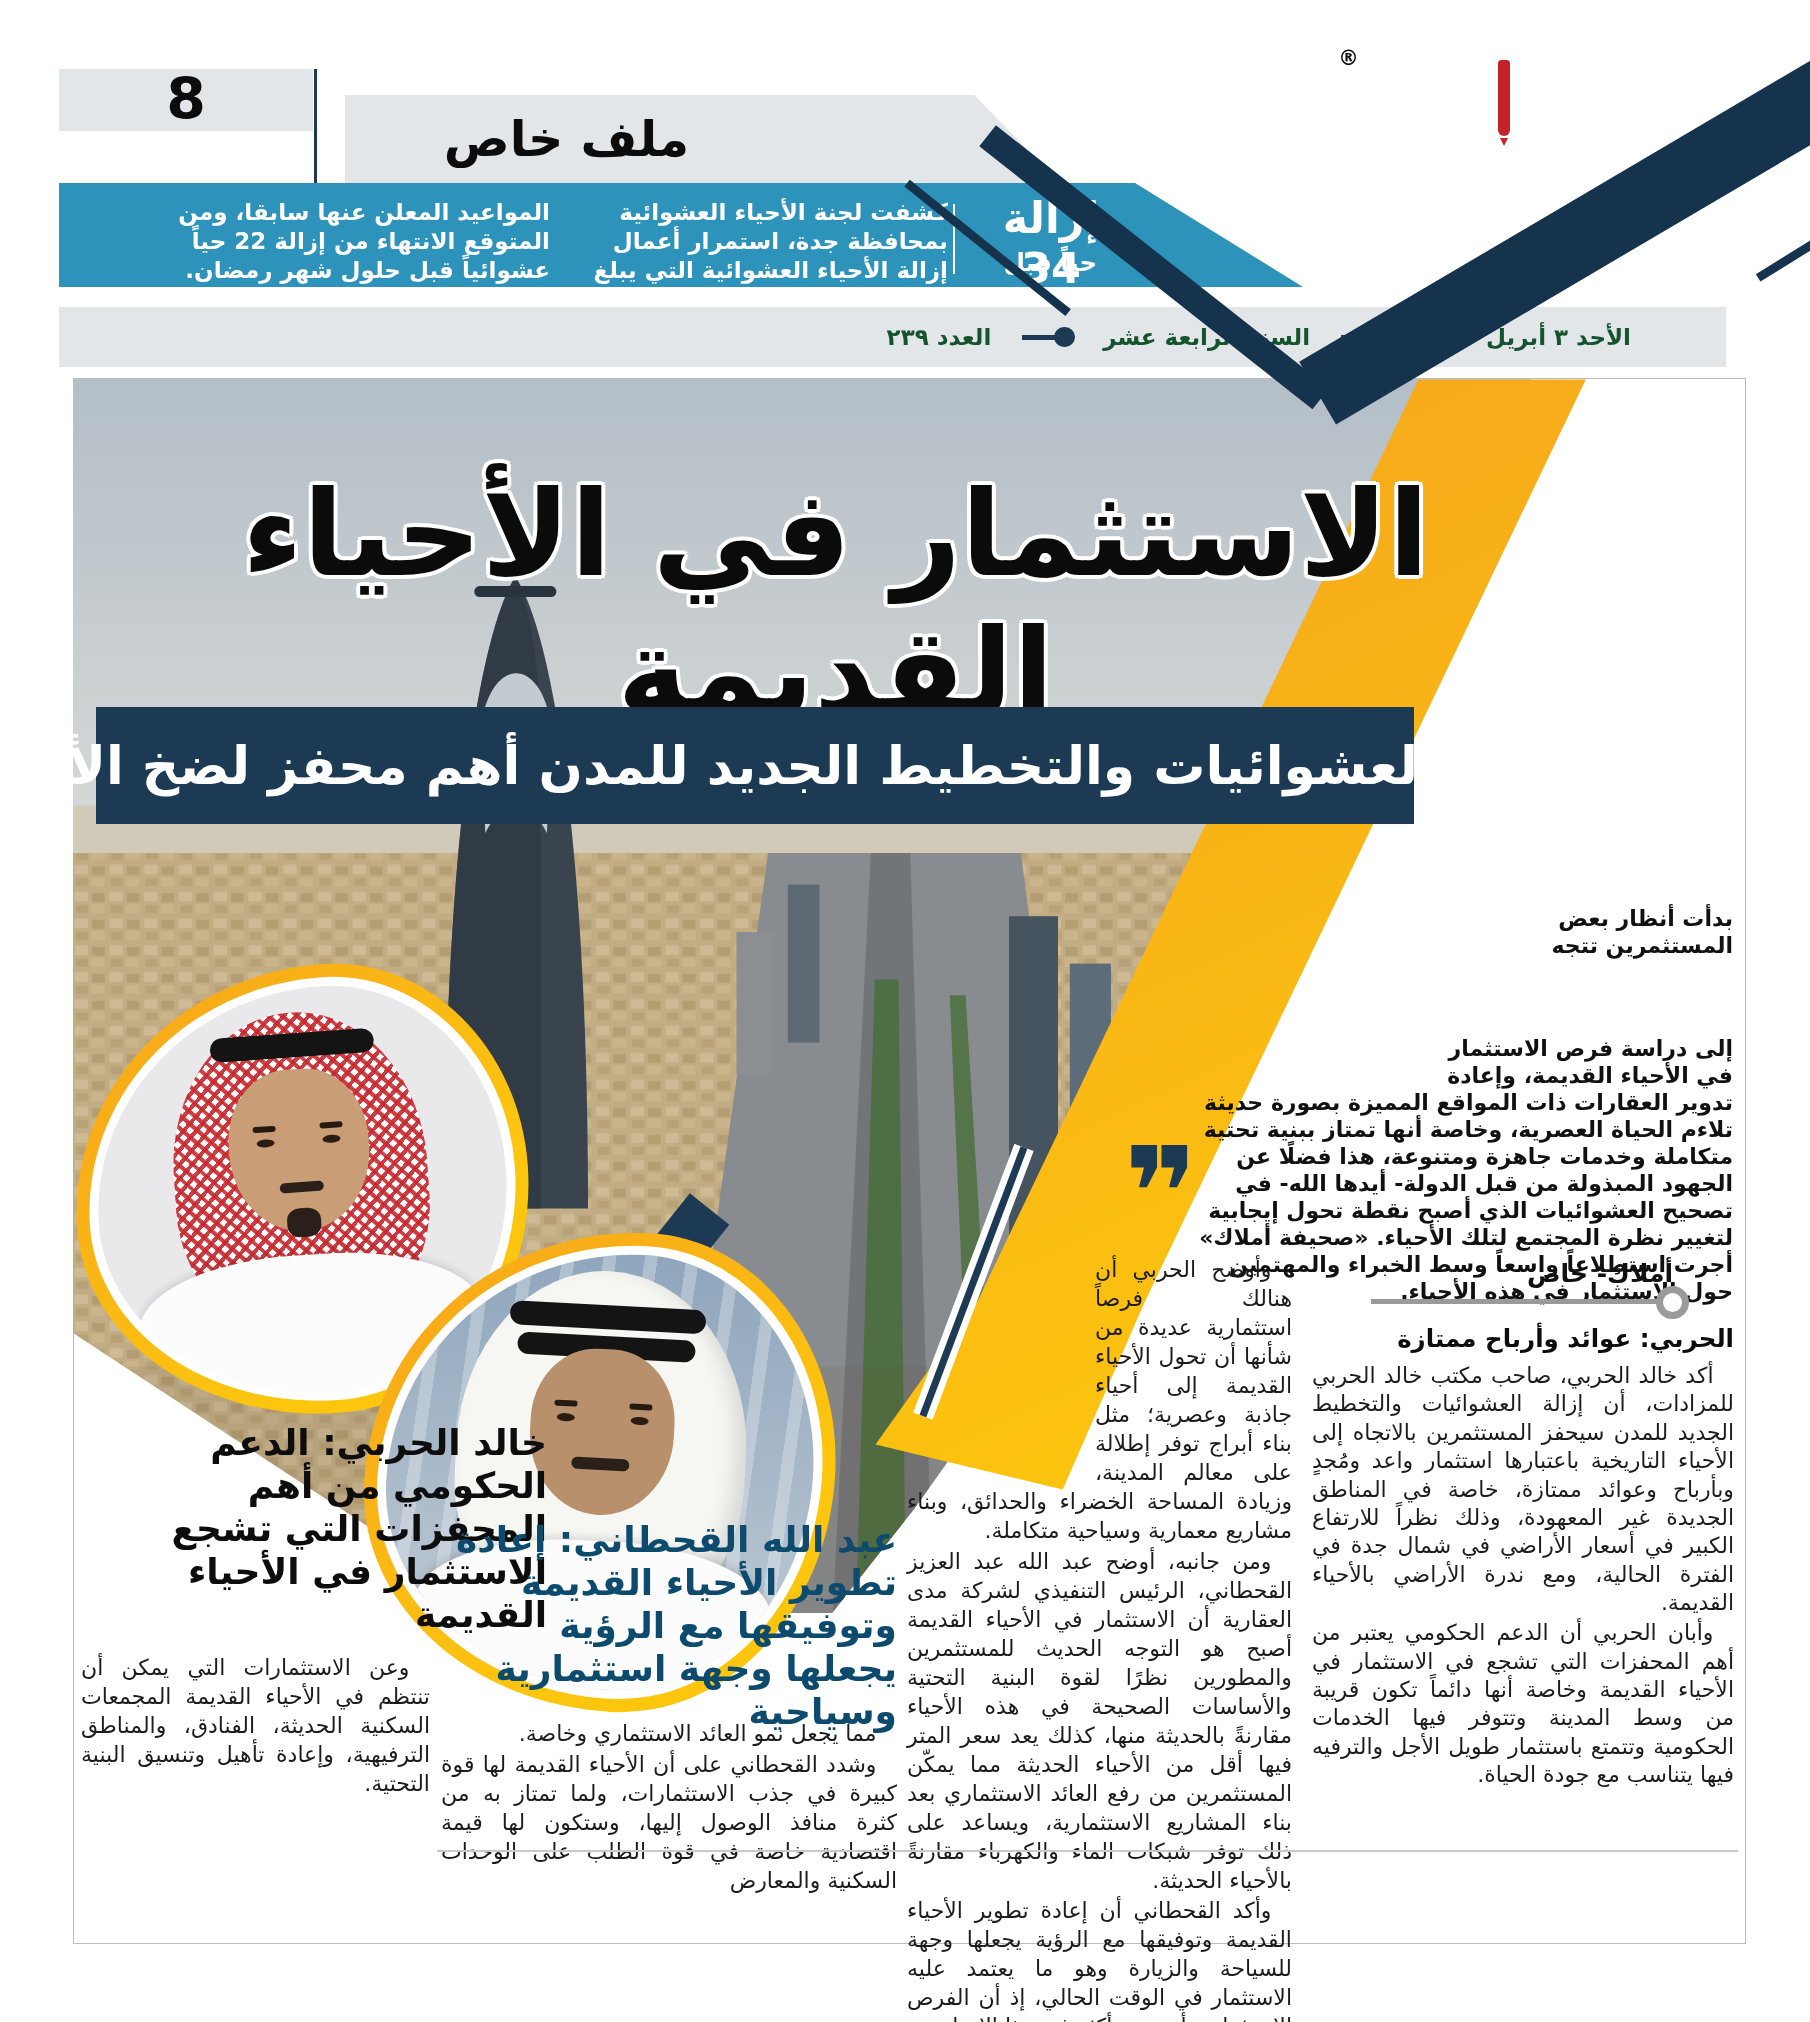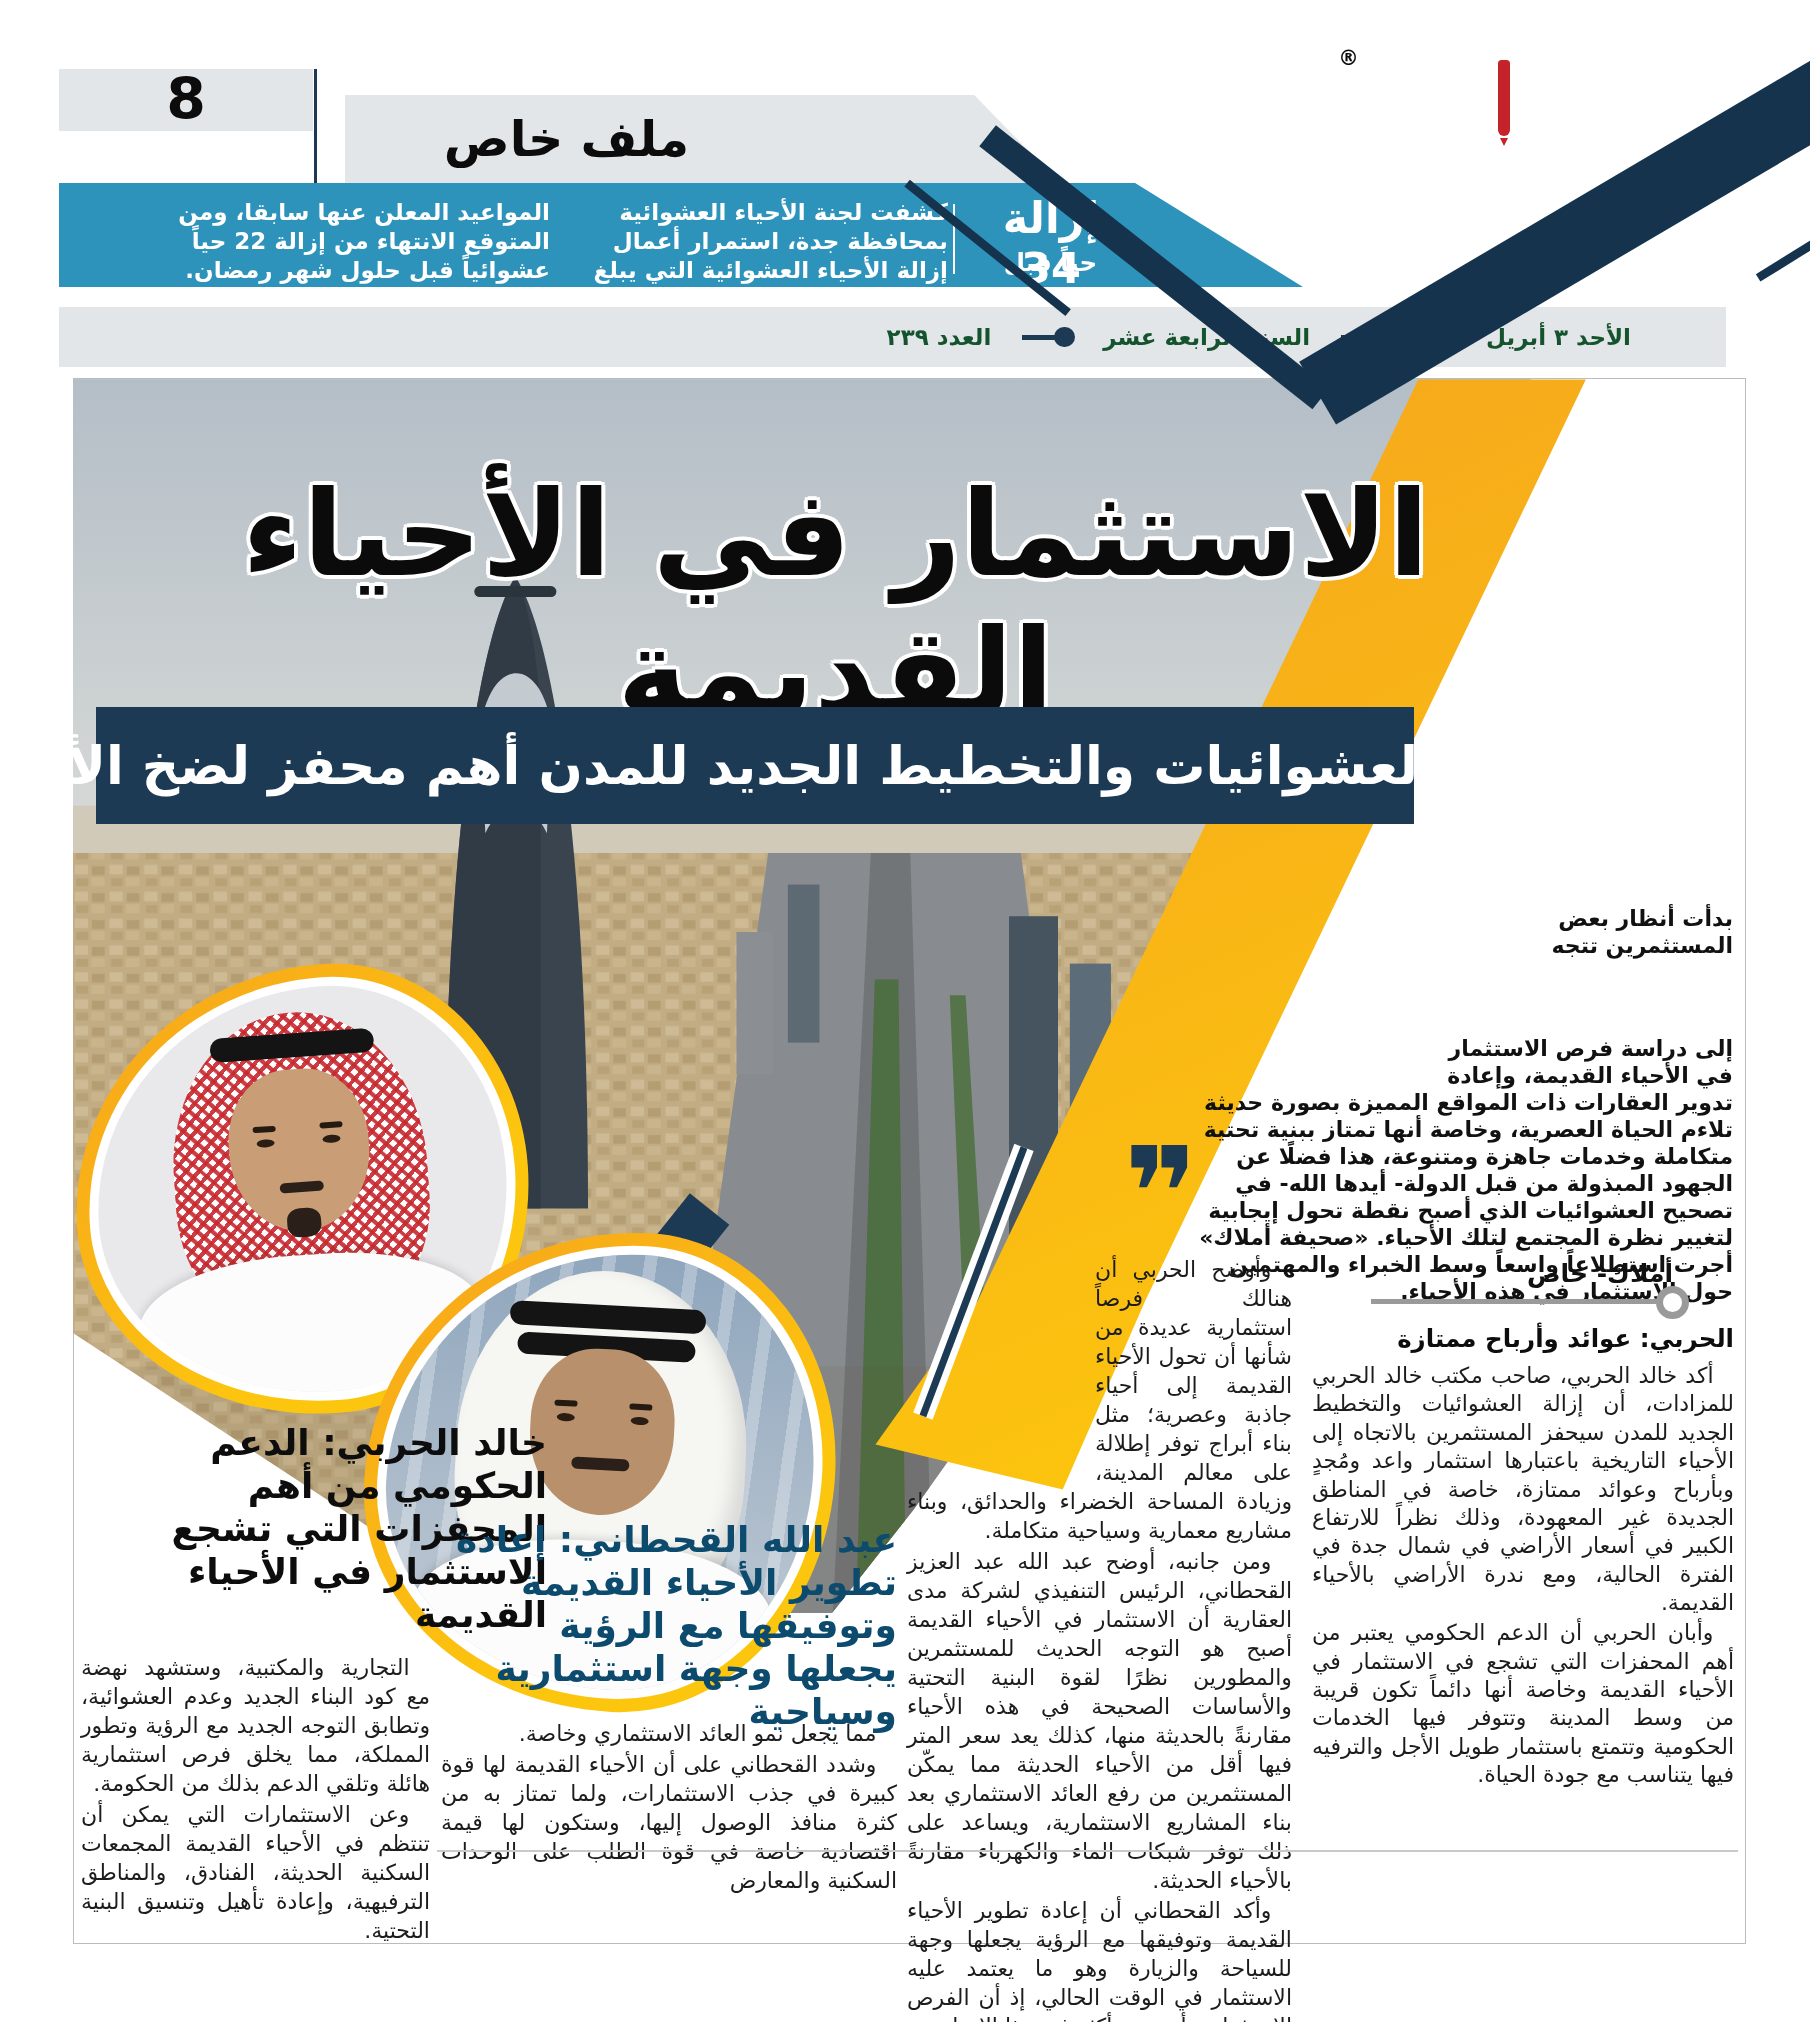--- a/index.html
+++ b/index.html
@@ -269,18 +269,17 @@
 
 <div class="abs pq pq1" style="z-index:5;">خالد الحربي: الدعم الحكومي من أهم المحفزات التي تشجع الاستثمار في الأحياء القديمة</div>
 
 <div class="abs pq2-title" style="z-index:5;">عبد الله القحطاني: إعادة تطوير الأحياء القديمة وتوفيقها مع الرؤية يجعلها وجهة استثمارية وسياحية</div>
 <div class="abs body-col pq2-body small-lh" style="z-index:5;">
   <p>مما يجعل نمو العائد الاستثماري وخاصة.</p>
   <p>وشدد القحطاني على أن الأحياء القديمة لها قوة كبيرة في جذب الاستثمارات، ولما تمتاز به من كثرة منافذ الوصول إليها، وستكون لها قيمة اقتصادية خاصة في قوة الطلب على الوحدات السكنية والمعارض</p>
 </div>
 
 <div class="abs body-col col-e small-lh" style="z-index:5;">
-  <p>التجارية والمكتبية، وستشهد نهضة مع كود البناء الجديد وعدم العشوائية، وتطابق التوجه الجديد مع الرؤية وتطور المملكة، مما يخلق فرص استثمارية هائلة وتلقي الدعم بذلك من الحكومة.</p>
   <p>وعن الاستثمارات التي يمكن أن تنتظم في الأحياء القديمة المجمعات السكنية الحديثة، الفنادق، والمناطق الترفيهية، وإعادة تأهيل وتنسيق البنية التحتية.</p>
 </div>
 
 <div class="abs inner-hr" style="z-index:5;"></div>
 
 
 </body></html>

